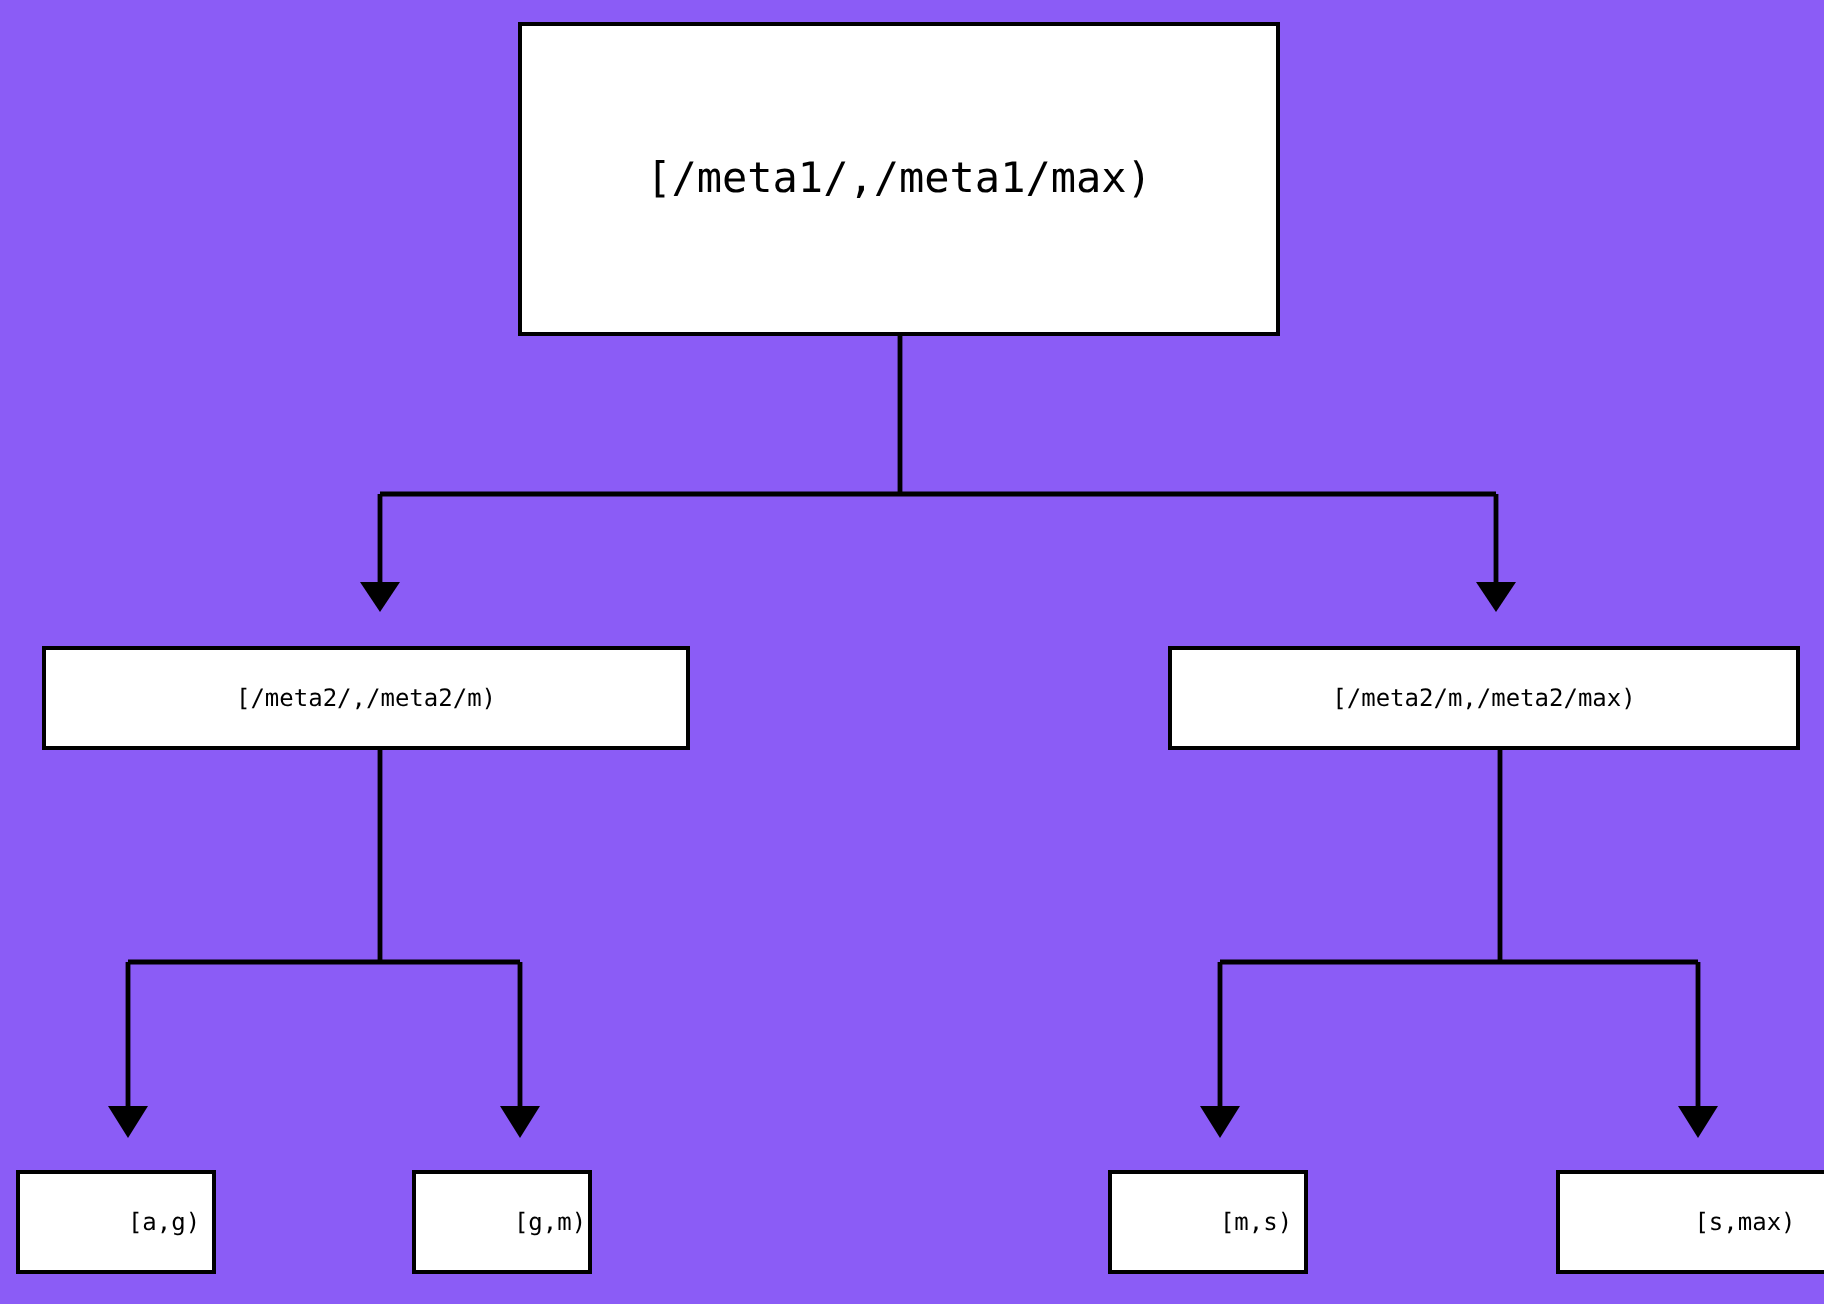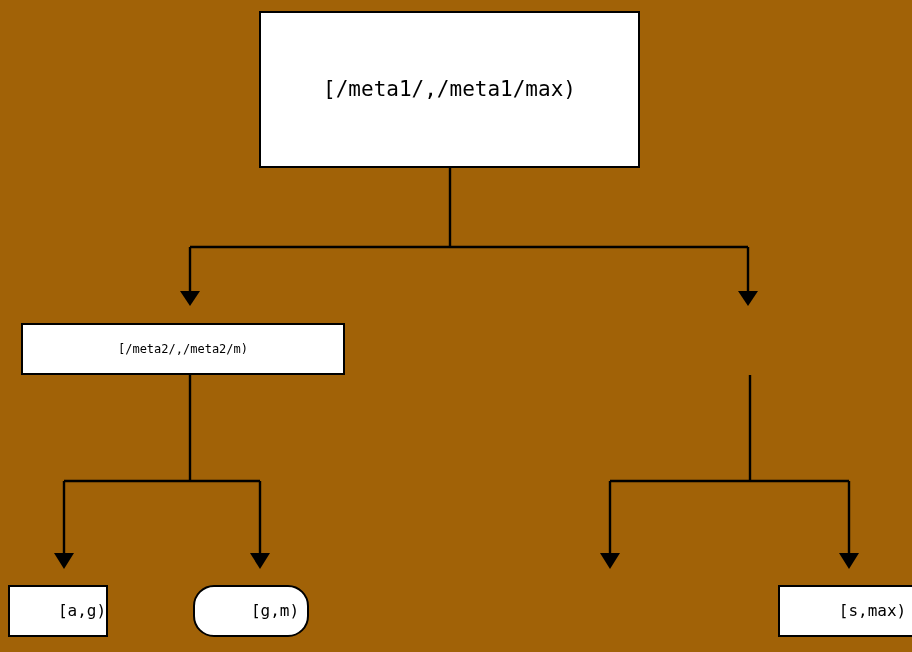--- a/index.html
+++ b/index.html
@@ -4,21 +4,21 @@
 <style>
   html, body {
     margin: 0;
     padding: 0;
     background: #ffffff;
   }
   #canvas {
     position: relative;
     width: 912px;
     height: 652px;
-    background: #a16207;
+    background: #8b5cf6;
     overflow: hidden;
     font-family: "DejaVu Sans Mono", "Liberation Mono", monospace;
   }
   .node {
     position: absolute;
     box-sizing: border-box;
     border: 2px solid #000000;
     background: #ffffff;
     display: flex;
     align-items: center;
@@ -50,23 +50,23 @@
     top: 323px;
     width: 316px;
     height: 52px;
   }
   #mid-left-node .node-label,
   #mid-right-node .node-label { font-size: 12px; }
   .leaf {
     top: 585px;
     height: 52px;
   }
-  .leaf .node-label { font-size: 16px; margin-left: 48px; }
+  .leaf .node-label { font-size: 12px; margin-left: 48px; }
   #leaf-ag   { left: 8px;   width: 100px; }
-  #leaf-gm   { left: 193px; width: 116px; border-radius: 21px; }
+  #leaf-gm   { left: 206px; width: 90px; }
   #leaf-ms   { left: 554px; width: 100px; }
   #leaf-smax { left: 778px; width: 141px; }
 
   #edges {
     position: absolute;
     left: 0;
     top: 0;
     width: 912px;
     height: 652px;
     pointer-events: none;
@@ -111,27 +111,33 @@
   </svg>
 
   <div class="node" id="root-node">
     <span class="node-label">[/meta1/,/meta1/max)</span>
   </div>
 
   <div class="node" id="mid-left-node">
     <span class="node-label">[/meta2/,/meta2/m)</span>
   </div>
 
+  <div class="node" id="mid-right-node">
+    <span class="node-label">[/meta2/m,/meta2/max)</span>
+  </div>
 
   <div class="node leaf" id="leaf-ag">
     <span class="node-label">[a,g)</span>
   </div>
 
   <div class="node leaf" id="leaf-gm">
     <span class="node-label">[g,m)</span>
   </div>
 
+  <div class="node leaf" id="leaf-ms">
+    <span class="node-label">[m,s)</span>
+  </div>
 
   <div class="node leaf" id="leaf-smax">
     <span class="node-label">[s,max)</span>
   </div>
 
 </div>
 
 </body></html>

